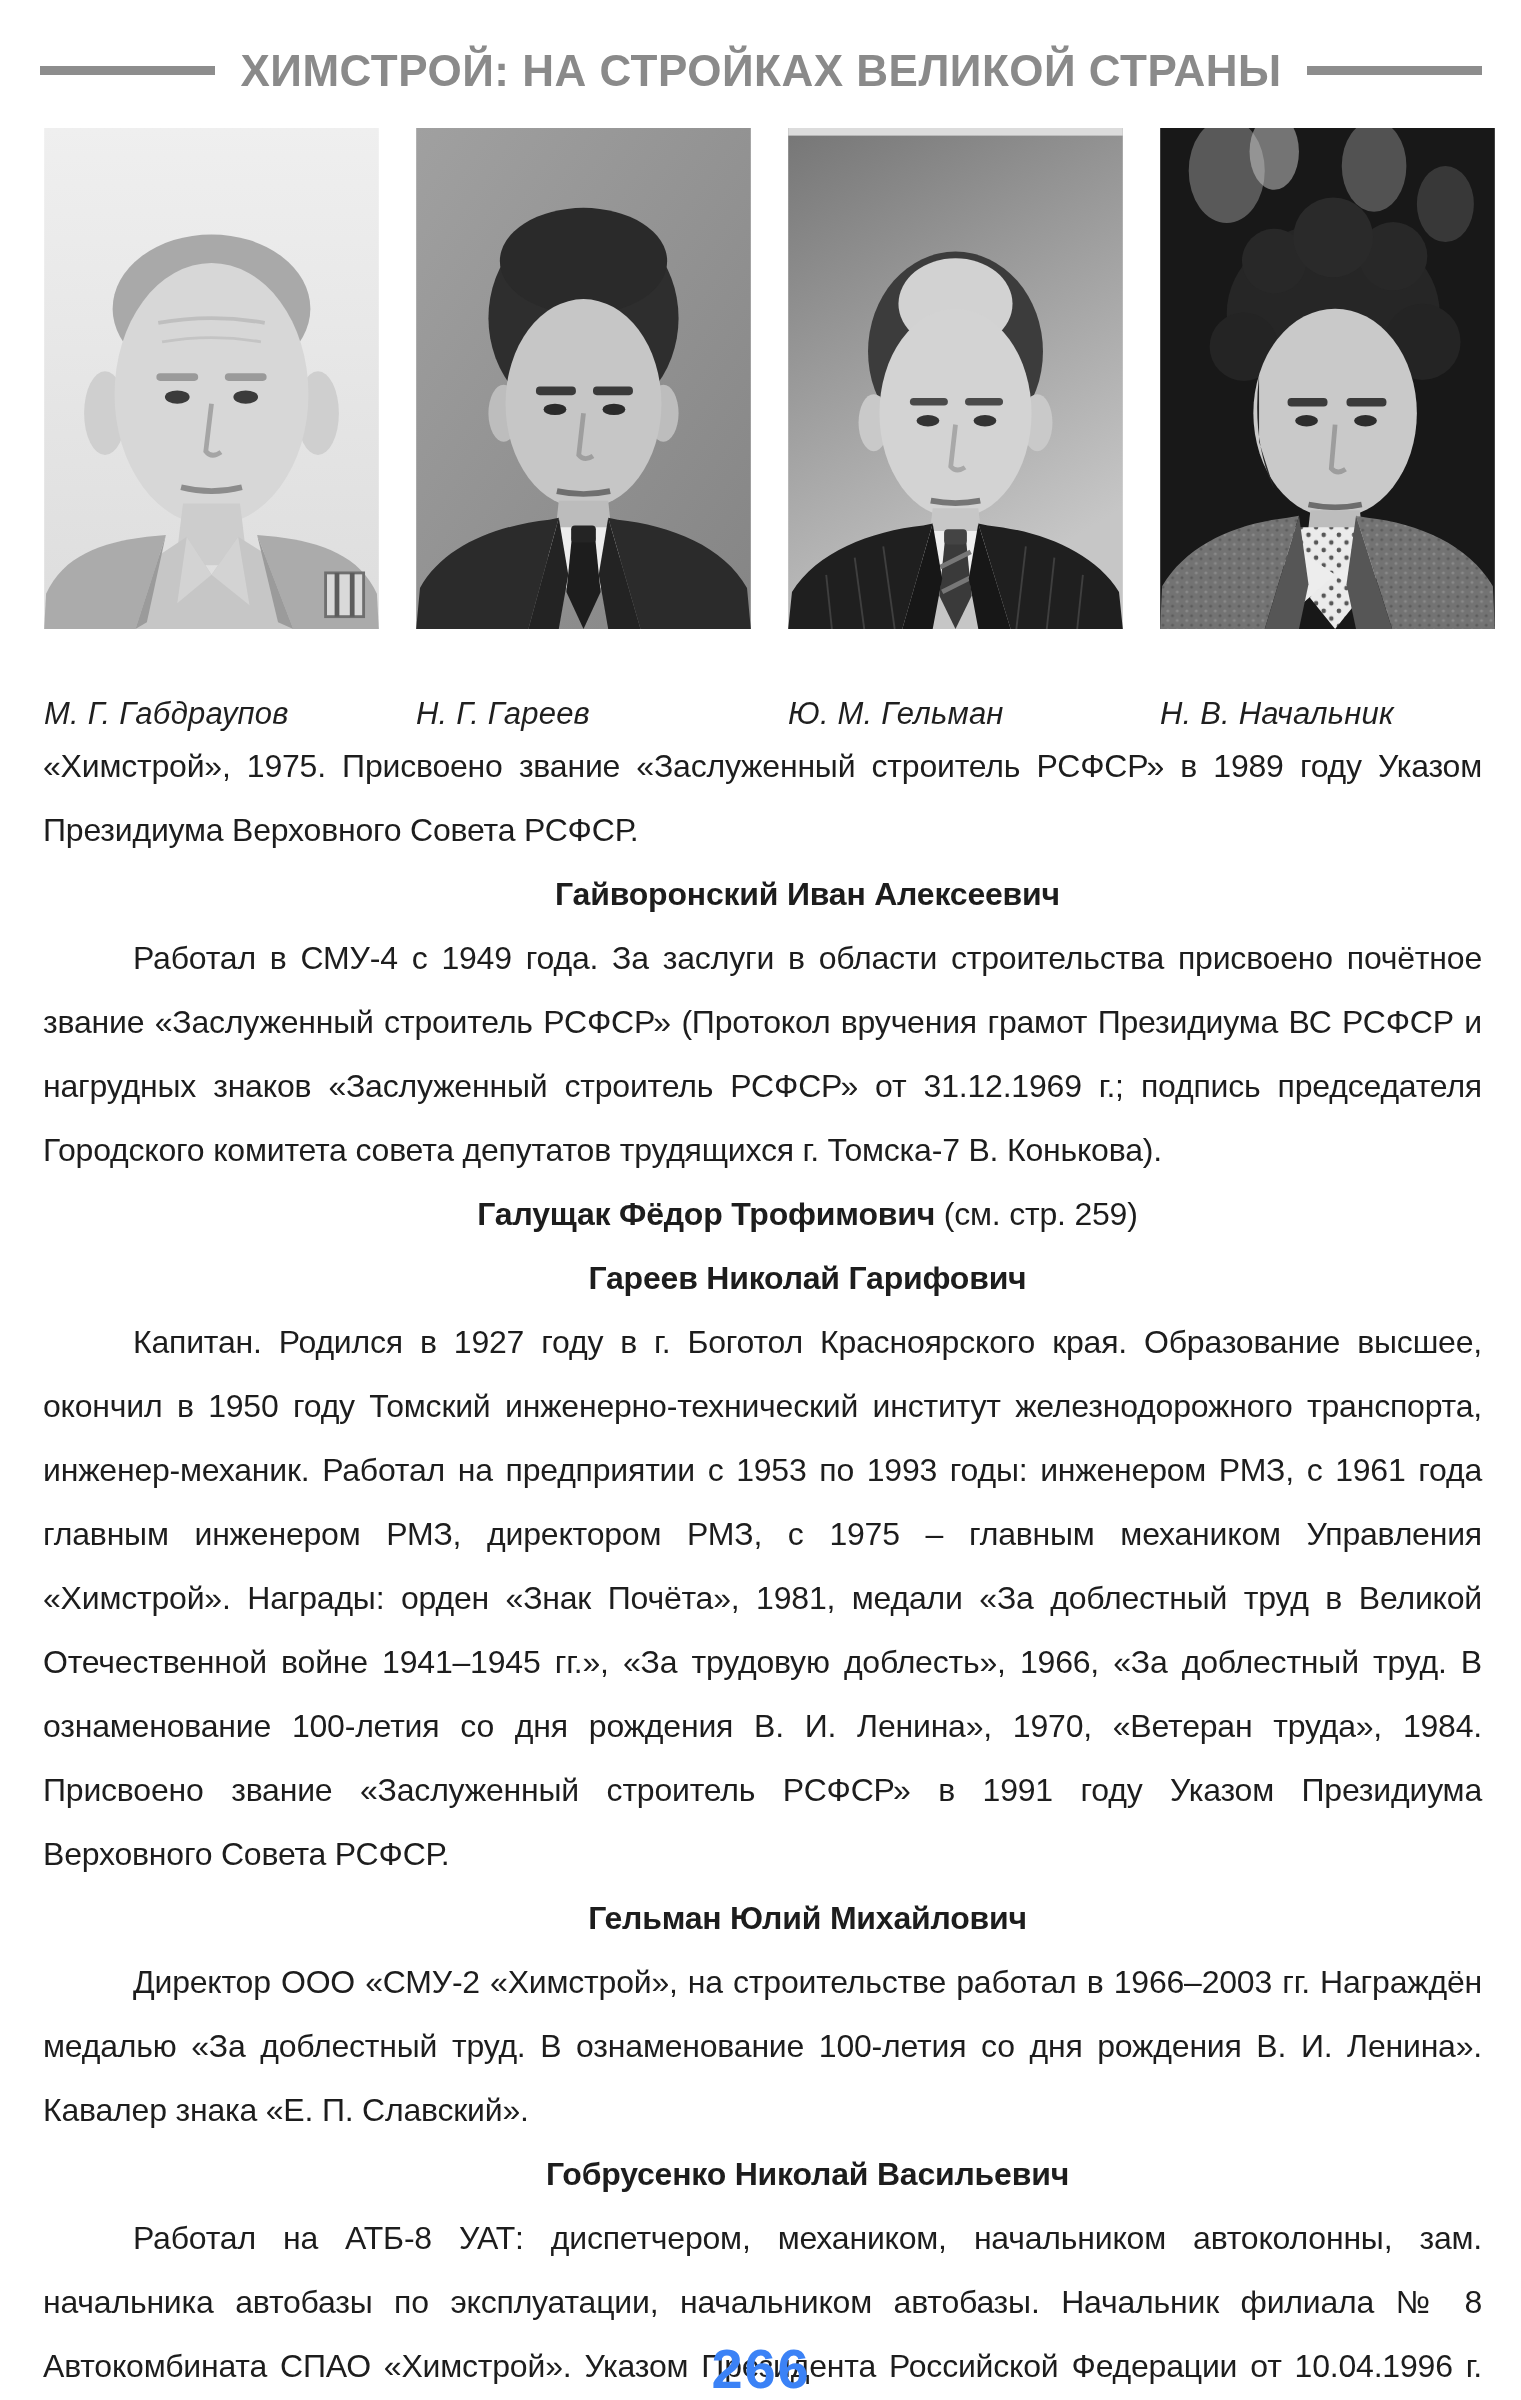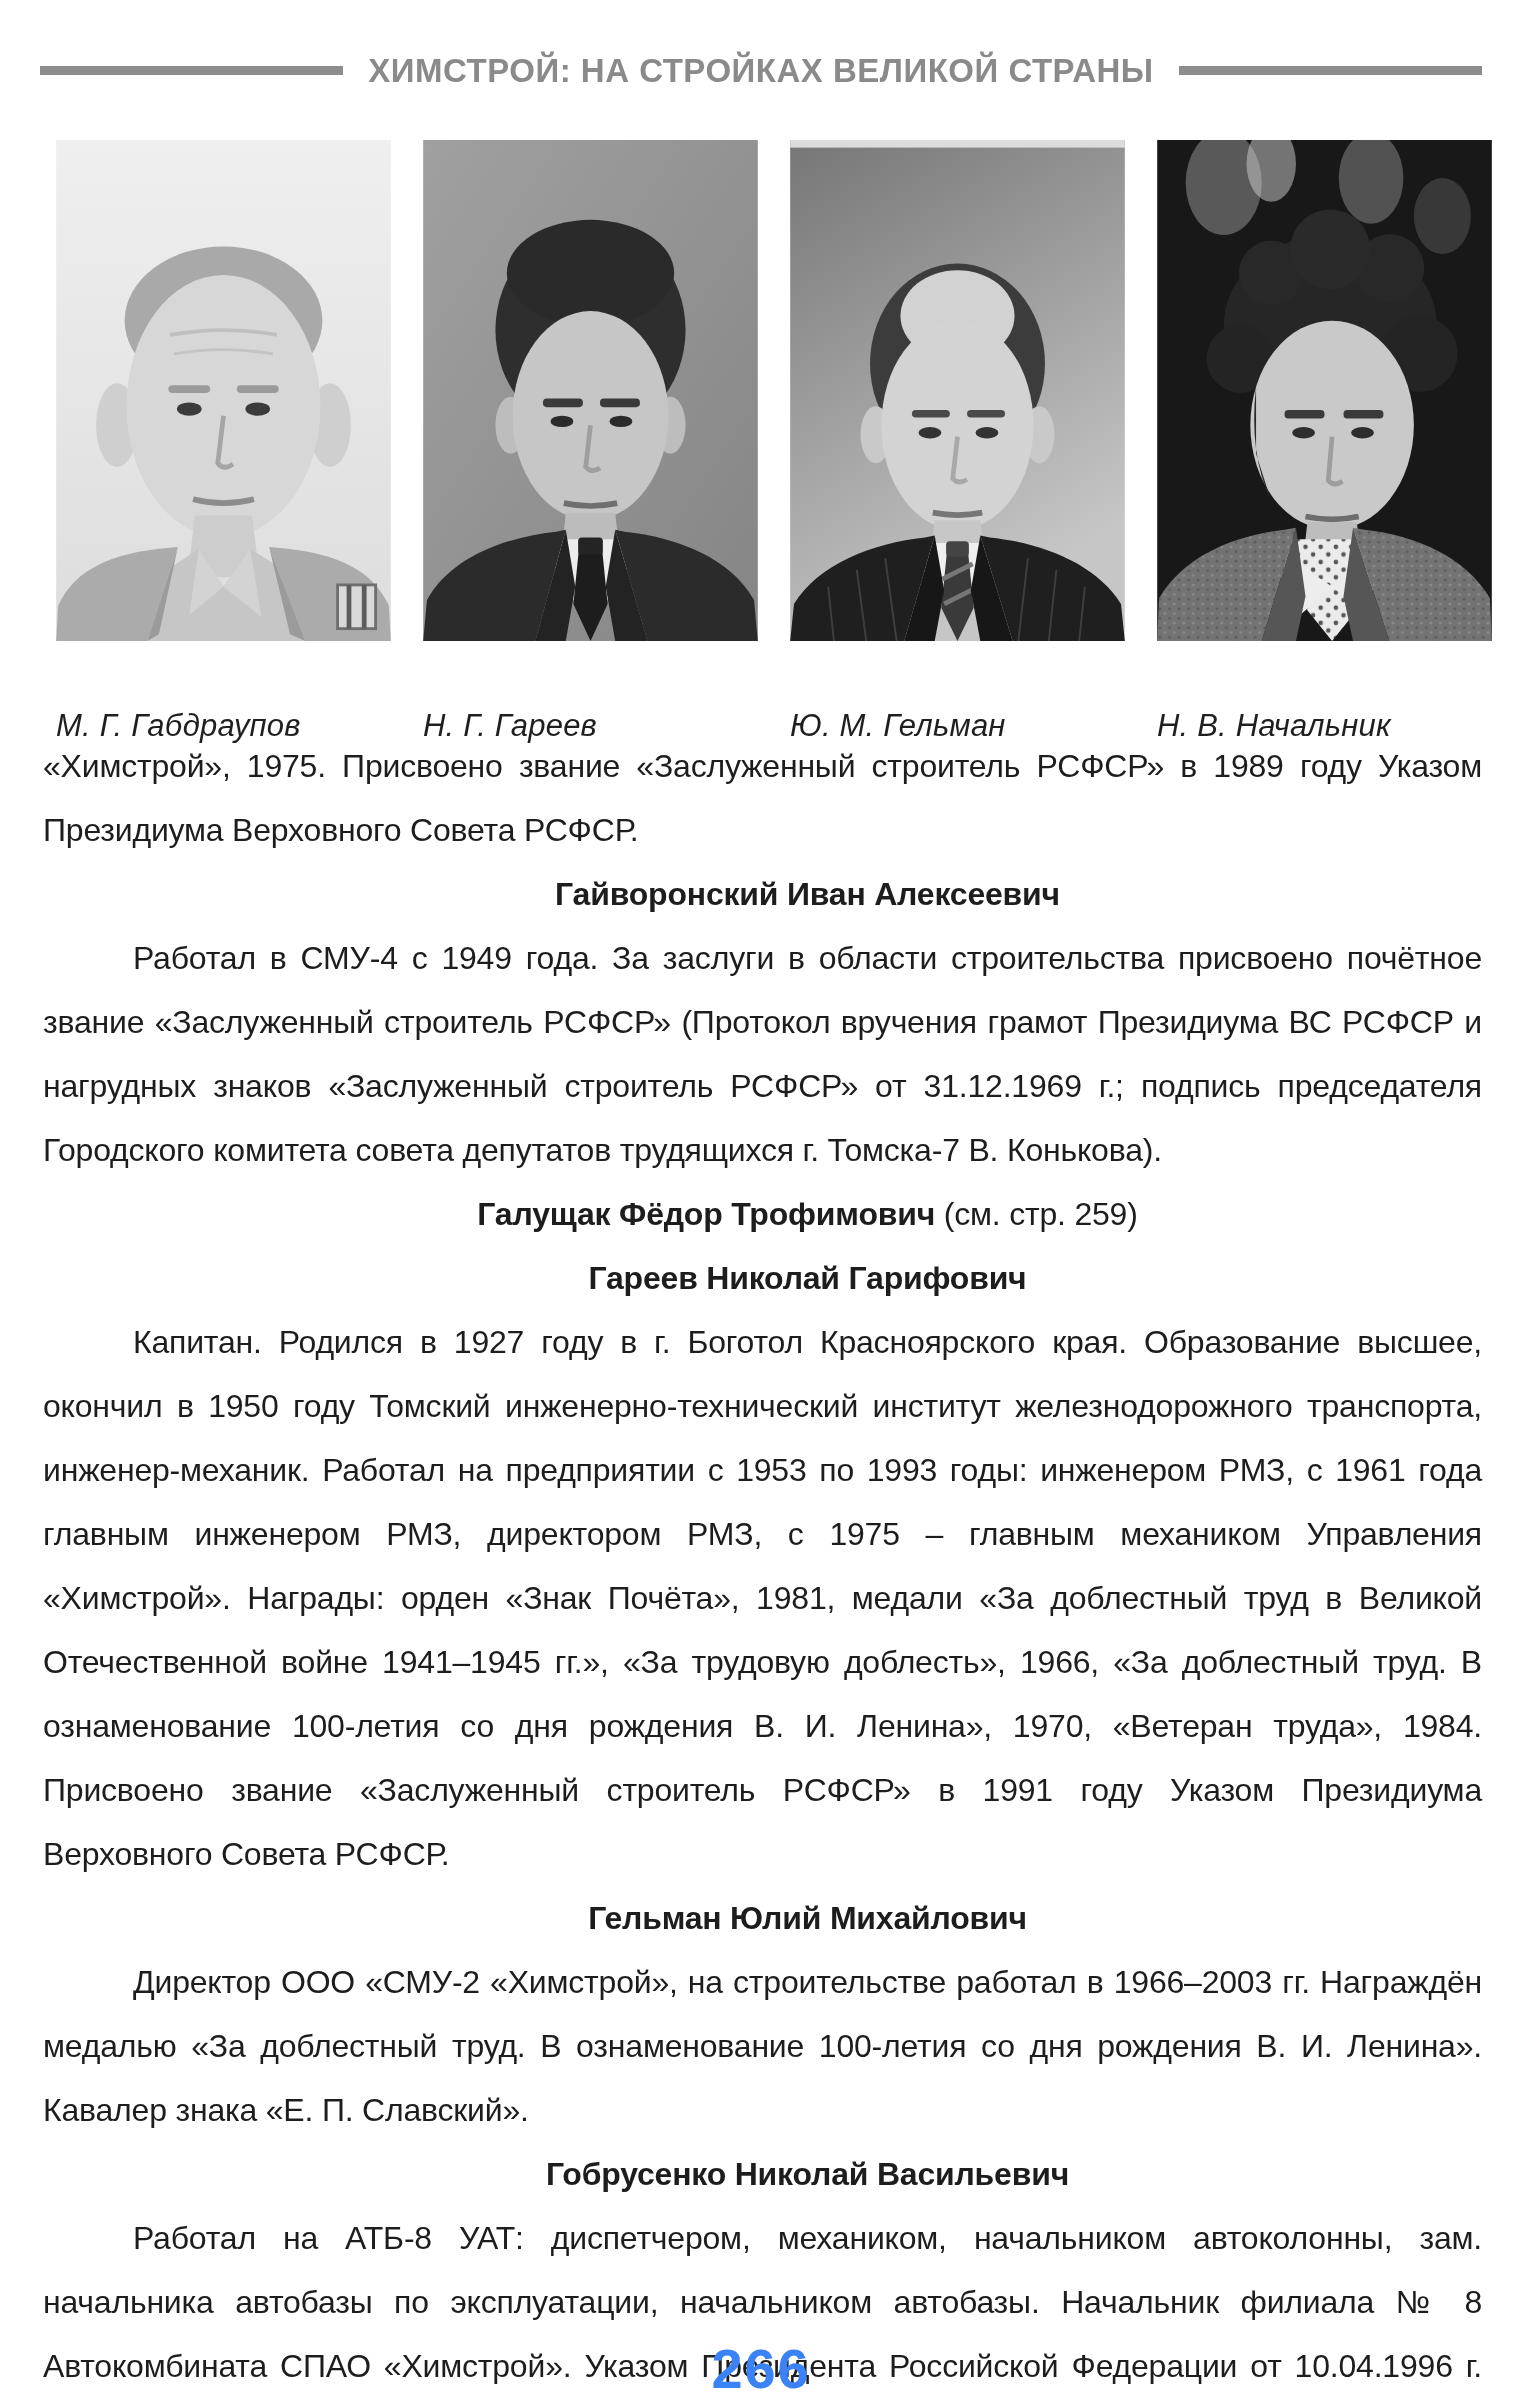--- a/index.html
+++ b/index.html
@@ -7,29 +7,29 @@
     position:relative;width:1522px;height:2401px;background:#ffffff;
     font-family:"Liberation Sans",sans-serif;overflow:hidden;
   }
   
   .running-head{
     position:absolute;left:40px;right:40px;top:46px;height:49px;
     display:flex;align-items:center;gap:25px;
   }
   .head-rule{flex:1;height:8.6px;background:#8d8d8d;}
   .head-title{
-    color:#8a8a8a;font-size:33px;font-weight:600;letter-spacing:0.5px;
+    color:#8a8a8a;font-size:44px;font-weight:600;letter-spacing:0.5px;
     white-space:nowrap;
   }
   
   .photo-row{
     position:absolute;left:40px;top:124px;width:1459px;
     display:flex;justify-content:space-between;
   }
-  figure{margin:16px;width:335px;}
+  figure{margin:4px;width:335px;}
   figure svg{display:block;width:335px;height:501px;}
   figcaption{
     margin-top:67px;font-style:italic;font-size:31px;color:#1f1f1f;
     letter-spacing:0.2px;
   }
   
   .body-text{
     position:absolute;left:43px;top:734px;width:1439px;
     font-size:32px;line-height:64px;color:#1d1d1d;letter-spacing:-0.2px;
   }

